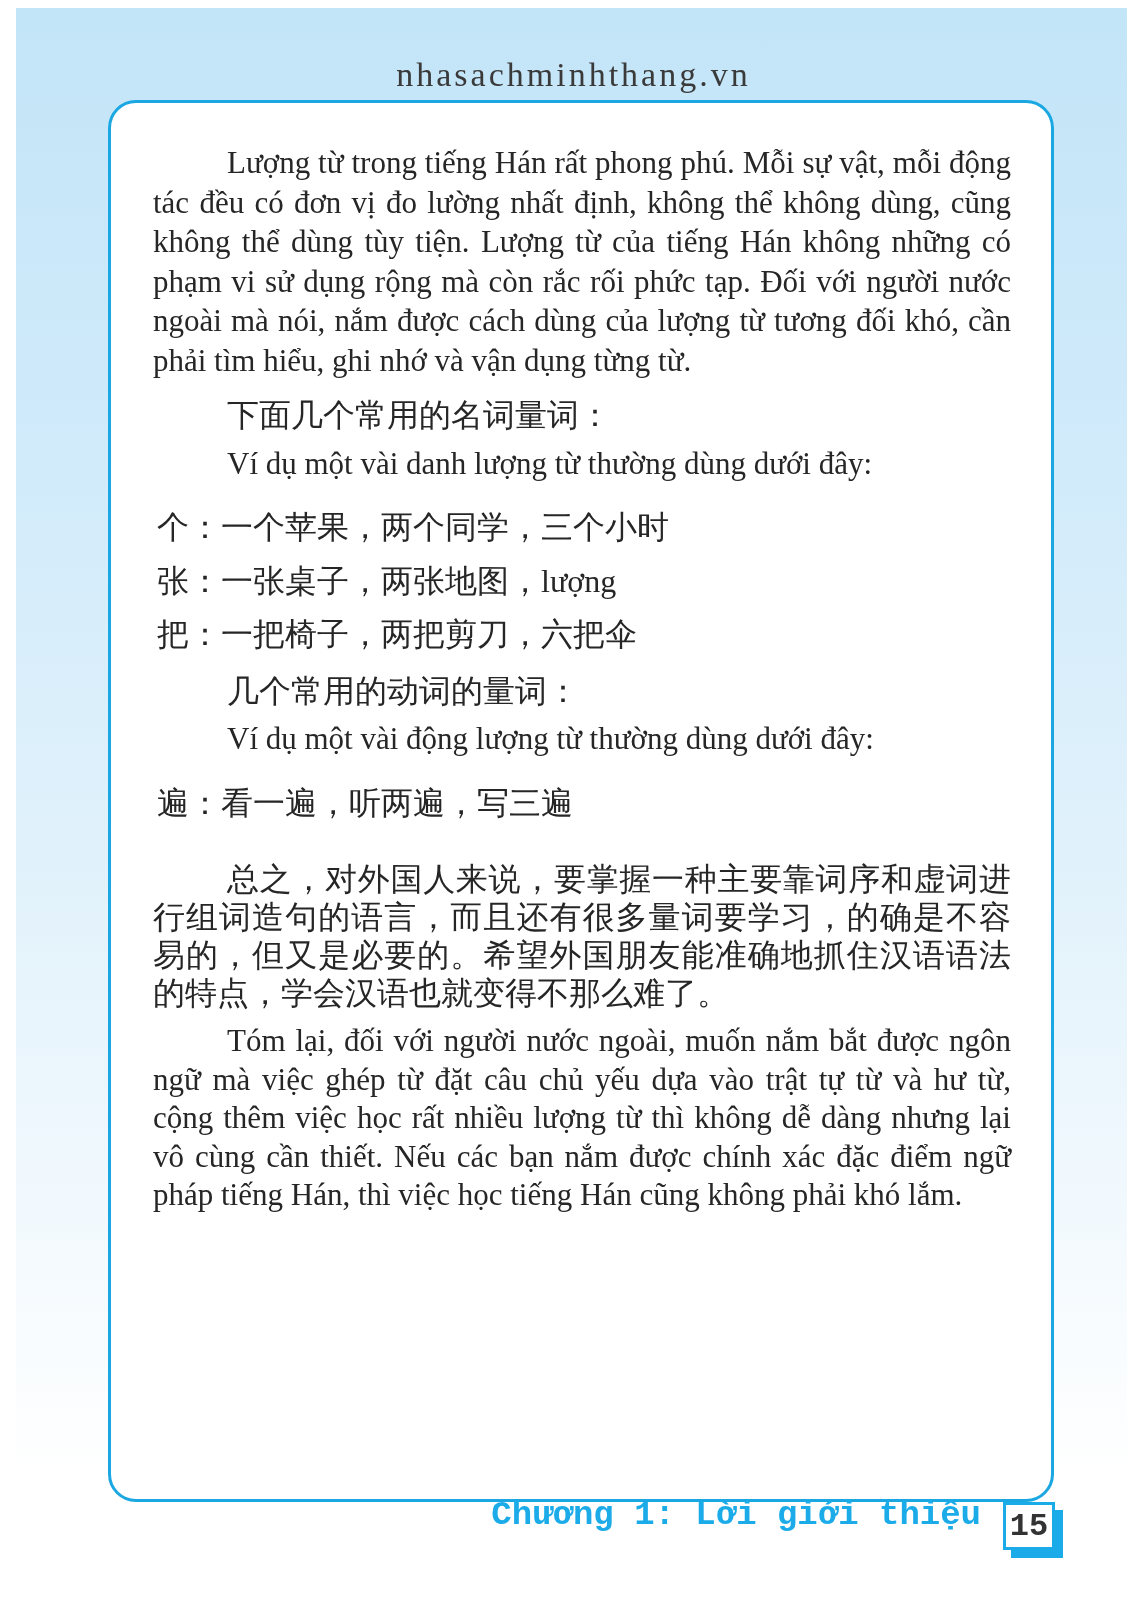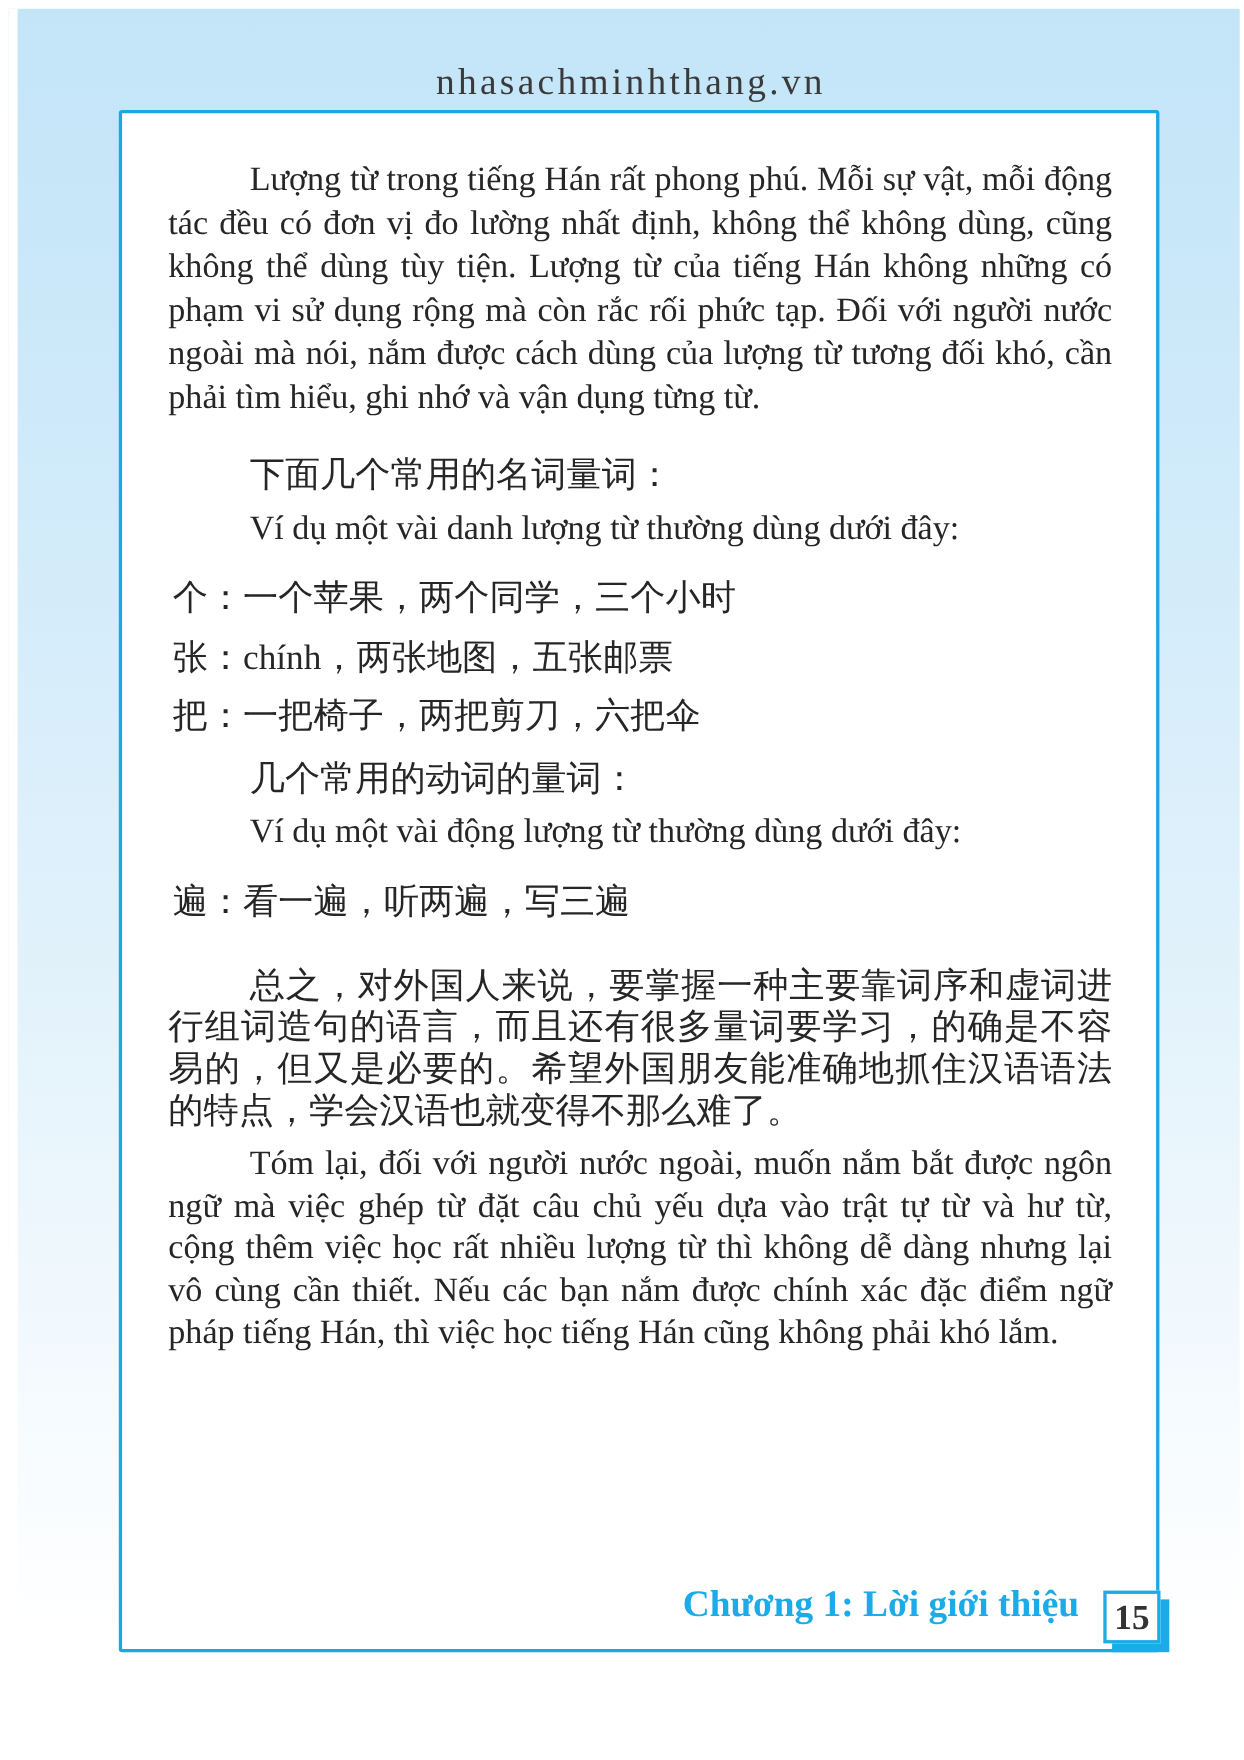--- a/index.html
+++ b/index.html
@@ -26,35 +26,35 @@
     font-size: 34px;
     letter-spacing: 3px;
     color: #3a3a3a;
   }
   .content-box {
     position: absolute;
     left: 100px; top: 92px;
     width: 946px; height: 1402px;
     background: #ffffff;
     border: 3px solid #1aa7e2;
-    border-radius: 3px;
+    border-radius: 28px;
     padding: 36px 36px 0 38px;
     color: #262626;
   }
   .para-vi {
     font-size: 31px;
     line-height: 39.5px;
     text-align: justify;
     text-indent: 74px;
   }
   .heading-zh {
     font-size: 32px;
     line-height: 39.5px;
     text-indent: 74px;
-    margin-top: 24px;
+    margin-top: 8px;
   }
   .heading-vi {
     font-size: 31px;
     line-height: 39.5px;
     text-indent: 74px;
   }
   .examples { margin-top: 10px; }
   .example-line {
     font-size: 32px;
     line-height: 45.5px;
@@ -66,25 +66,25 @@
     line-height: 38px;
     text-align: justify;
     text-indent: 74px;
   }
   .para-vi.final {
     margin-top: 2px;
     line-height: 38.5px;
   }
   .footer {
     position: absolute;
-    top: 1412px;
+    top: 1468px;
     right: 80px;
     display: flex;
     align-items: center;
-    font-family: Liberation Serif, serif;
+    font-family: Liberation Mono, monospace;
     justify-content: center;
   }
   .chapter-label {
     font-size: 34px;
     font-weight: bold;
     color: #1babe8;
     margin-right: 18px;
     line-height: 56px;
   }
   .pagenum-wrap {
@@ -124,21 +124,21 @@
   <div class="content-box">
 
     <p class="para-vi">Lượng từ trong tiếng Hán rất phong phú. Mỗi sự vật, mỗi động tác đều có đơn vị đo lường nhất định, không thể không dùng, cũng không thể dùng tùy tiện. Lượng từ của tiếng Hán không những có phạm vi sử dụng rộng mà còn rắc rối phức tạp. Đối với người nước ngoài mà nói, nắm được cách dùng của lượng từ tương đối khó, cần phải tìm hiểu, ghi nhớ và vận dụng từng từ.</p>
 
     <p class="heading-zh">下面几个常用的名词量词：</p>
 
     <p class="heading-vi">Ví dụ một vài danh lượng từ thường dùng dưới đây:</p>
 
     <div class="examples">
       <p class="example-line">个：一个苹果，两个同学，三个小时</p>
-      <p class="example-line">张：chính，两张地图，五张邮票</p>
+      <p class="example-line">张：一张桌子，两张地图，lượng</p>
       <p class="example-line">把：一把椅子，两把剪刀，六把伞</p>
     </div>
 
     <p class="heading-zh verb">几个常用的动词的量词：</p>
 
     <p class="heading-vi">Ví dụ một vài động lượng từ thường dùng dưới đây:</p>
 
     <div class="examples">
       <p class="example-line">遍：看一遍，听两遍，写三遍</p>
     </div>

